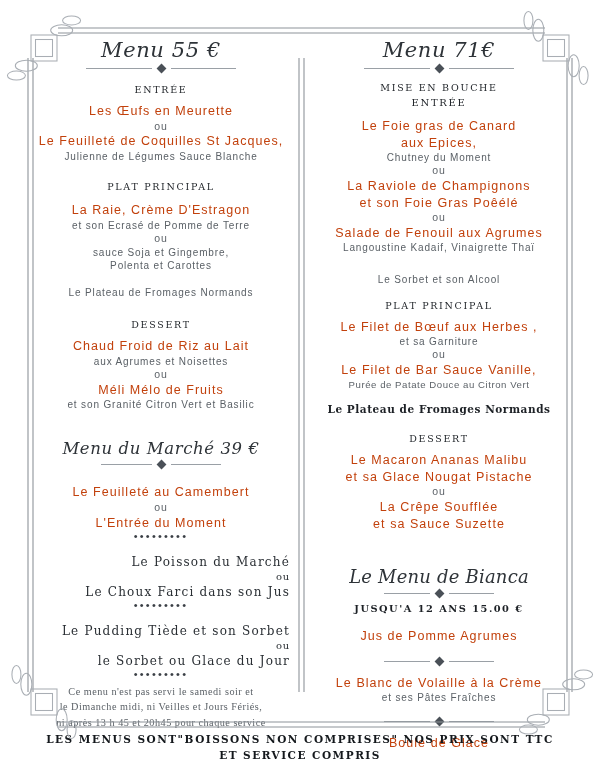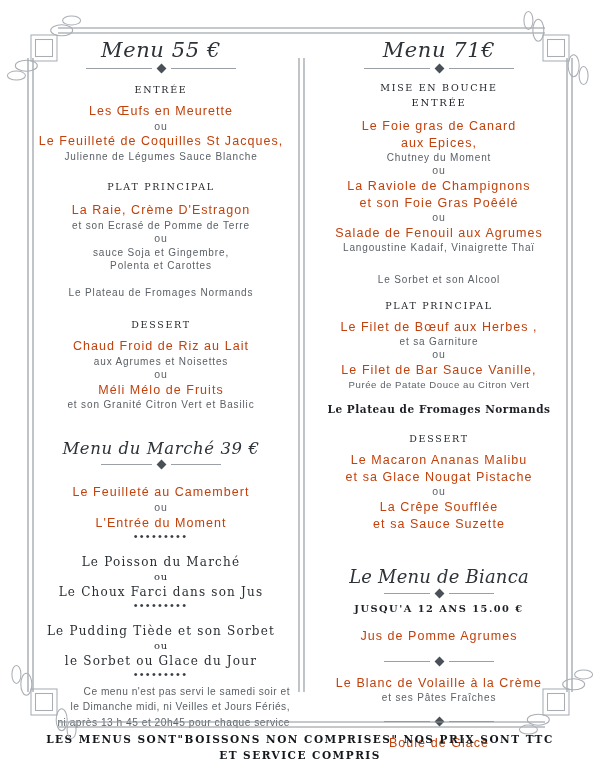--- a/index.html
+++ b/index.html
@@ -126,20 +126,21 @@
   }
 
   
   .dish-serif {
     font-family: "DejaVu Serif", serif;
     font-size: 12px;
     letter-spacing: 1.2px;
     color: #2a2f34;
     line-height: 1.35;
     white-space: nowrap;
+    text-align: right;
   }
   .dish-serif.ou {
     font-size: 10px;
     letter-spacing: 0.8px;
   }
 
   .plateau-serif {
     font-family: "DejaVu Serif", serif;
     font-weight: 700;
     font-size: 10.5px;
@@ -151,27 +152,26 @@
   .stars {
     font-family: "Liberation Sans", sans-serif;
     font-size: 11px;
     letter-spacing: 2.2px;
     color: #3a3f45;
     line-height: 1;
   }
 
   
   .note {
-    font-family: Liberation Sans, sans-serif;
+    font-family: Liberation Serif, serif;
     font-size: 10.2px;
     letter-spacing: 0.5px;
     color: #5b6167;
     line-height: 1.5;
     white-space: nowrap;
-    text-align: right;
   }
 
   
   .bianca-price {
     font-family: "DejaVu Serif", serif;
     font-weight: 700;
     font-size: 9.8px;
     letter-spacing: 1.5px;
     color: #1d2126;
   }

